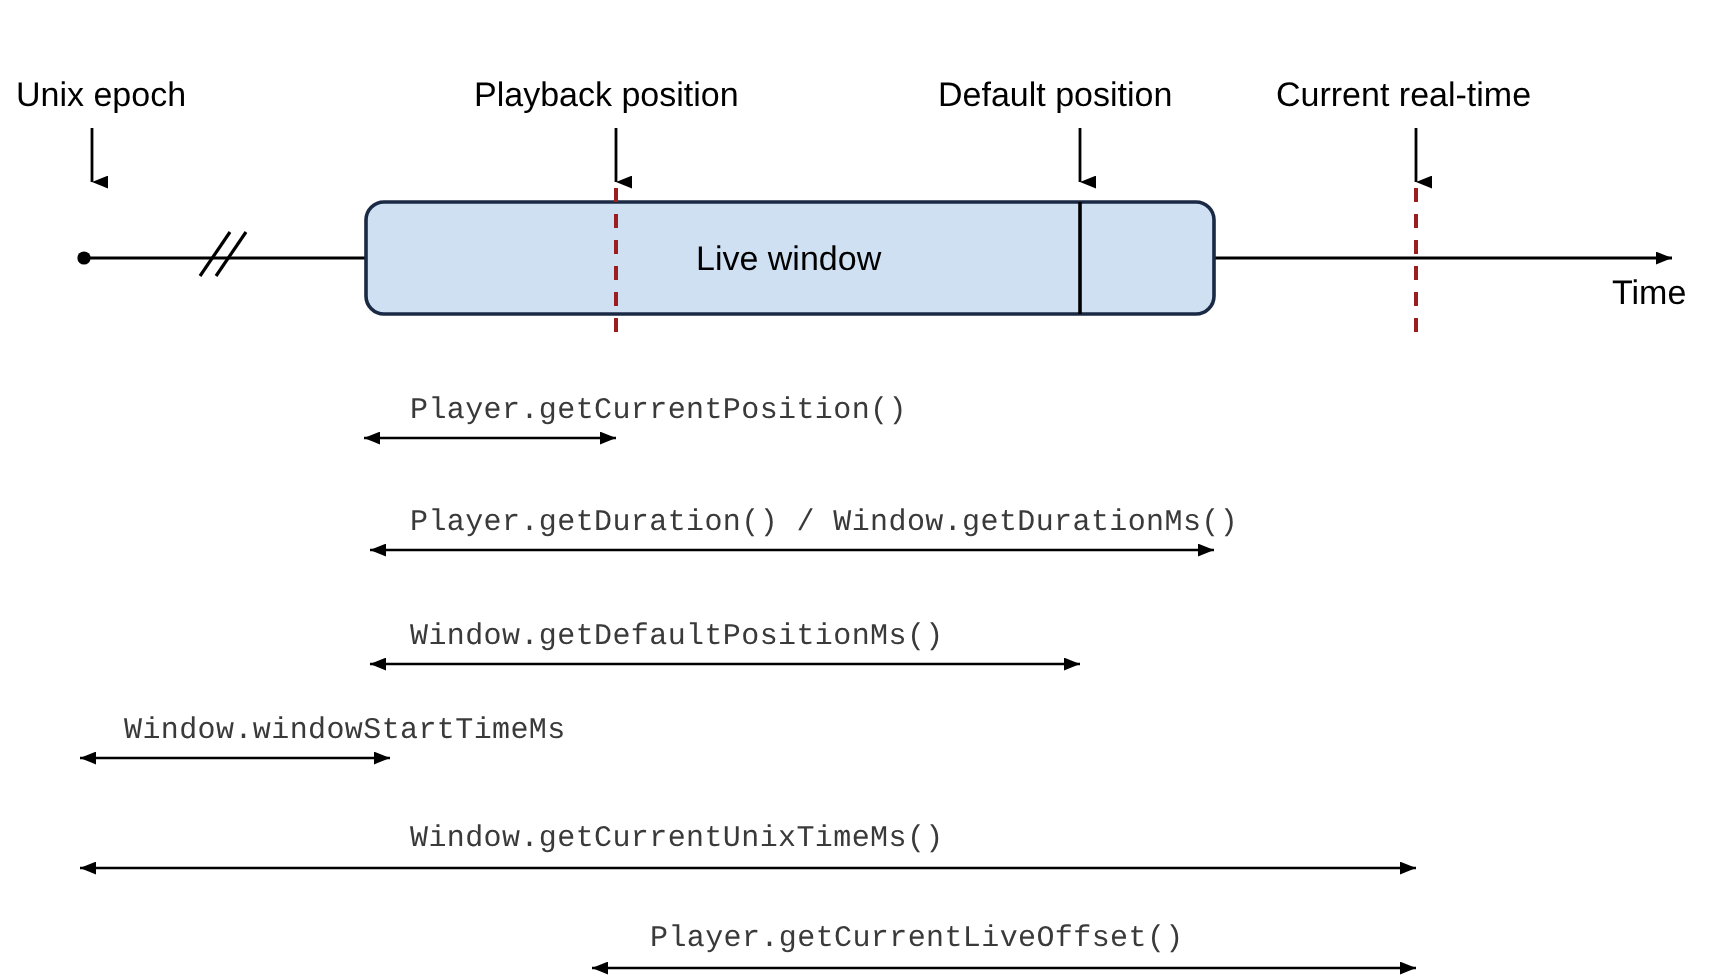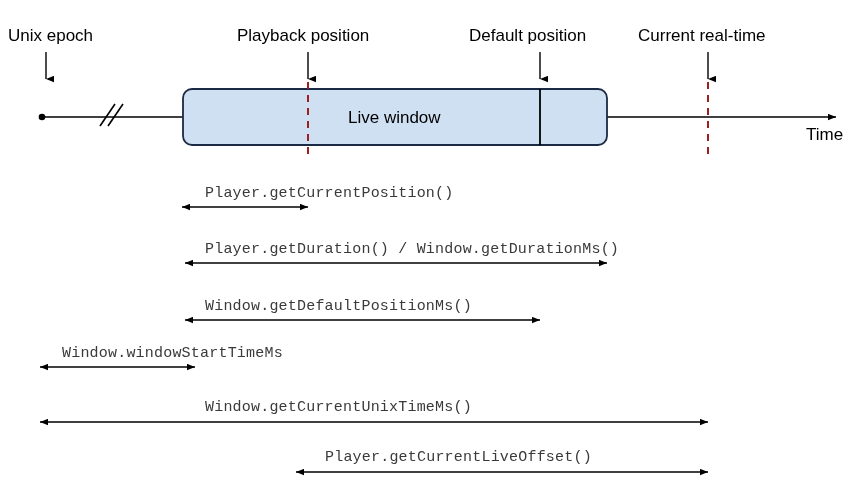--- a/index.html
+++ b/index.html
@@ -10,21 +10,21 @@
   body {
     width: 863px;
     height: 490px;
     position: relative;
     overflow: hidden;
     font-family: "Liberation Sans", sans-serif;
   }
   #diagram-root {
     position: absolute;
     left: 0;
-    top: 0;
+    top: 12px;
     width: 863px;
     height: 474px;
   }
   svg.diagram-svg {
     position: absolute;
     left: 0;
     top: 0;
     width: 863px;
     height: 490px;
     display: block;

